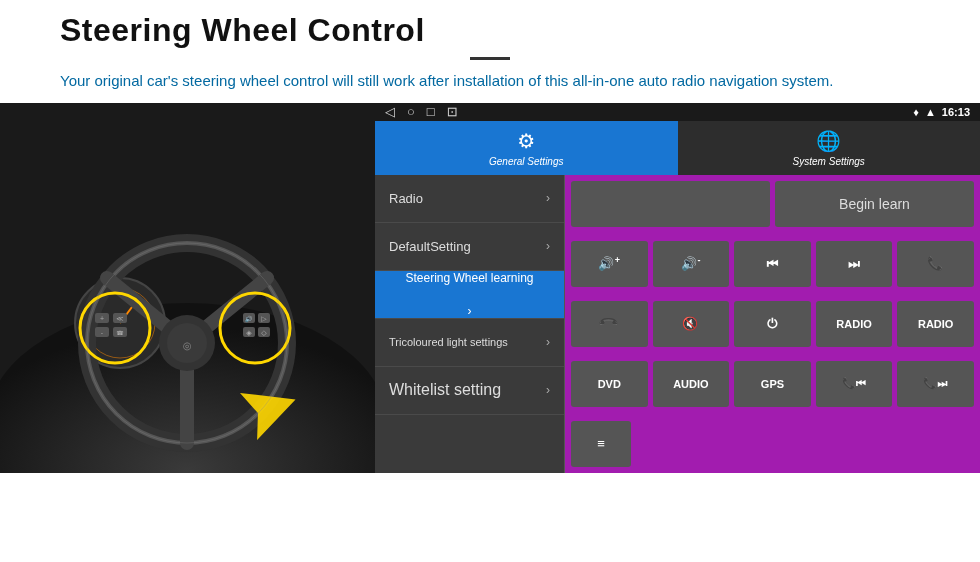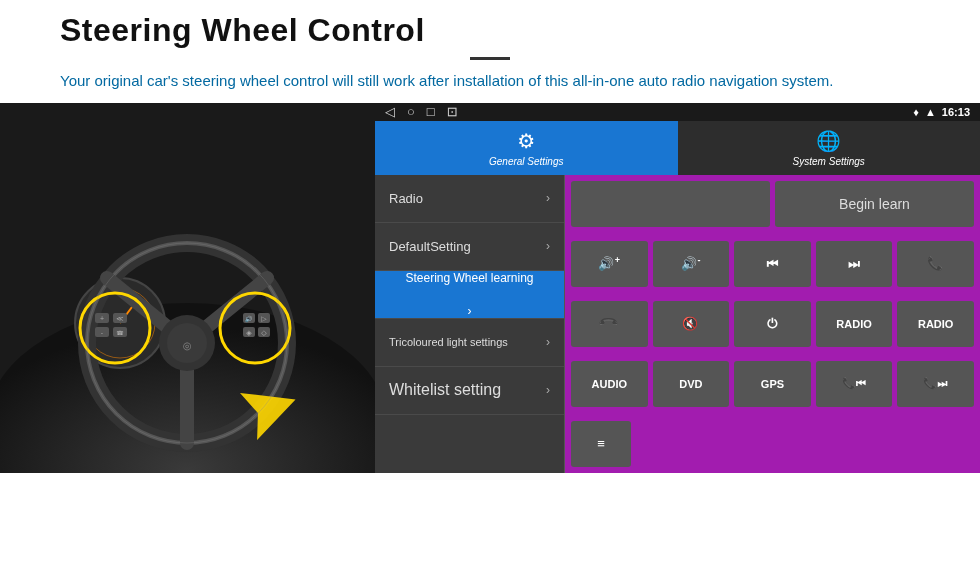--- a/index.html
+++ b/index.html
@@ -410,24 +410,24 @@
           <div class="ctrl-btn text-label">
             <span>RADIO</span>
           </div>
           <div class="ctrl-btn text-label">
             <span>RADIO</span>
           </div>
         </div>
 
         <div class="controls-row">
           <div class="ctrl-btn text-label">
+            <span>DVD</span>
+          </div>
+          <div class="ctrl-btn text-label">
             <span>AUDIO</span>
-          </div>
-          <div class="ctrl-btn text-label">
-            <span>DVD</span>
           </div>
           <div class="ctrl-btn text-label">
             <span>GPS</span>
           </div>
           <div class="ctrl-btn">
             <span style="font-size:11px;">📞⏮</span>
           </div>
           <div class="ctrl-btn">
             <span style="font-size:11px;">📞⏭</span>
           </div>

